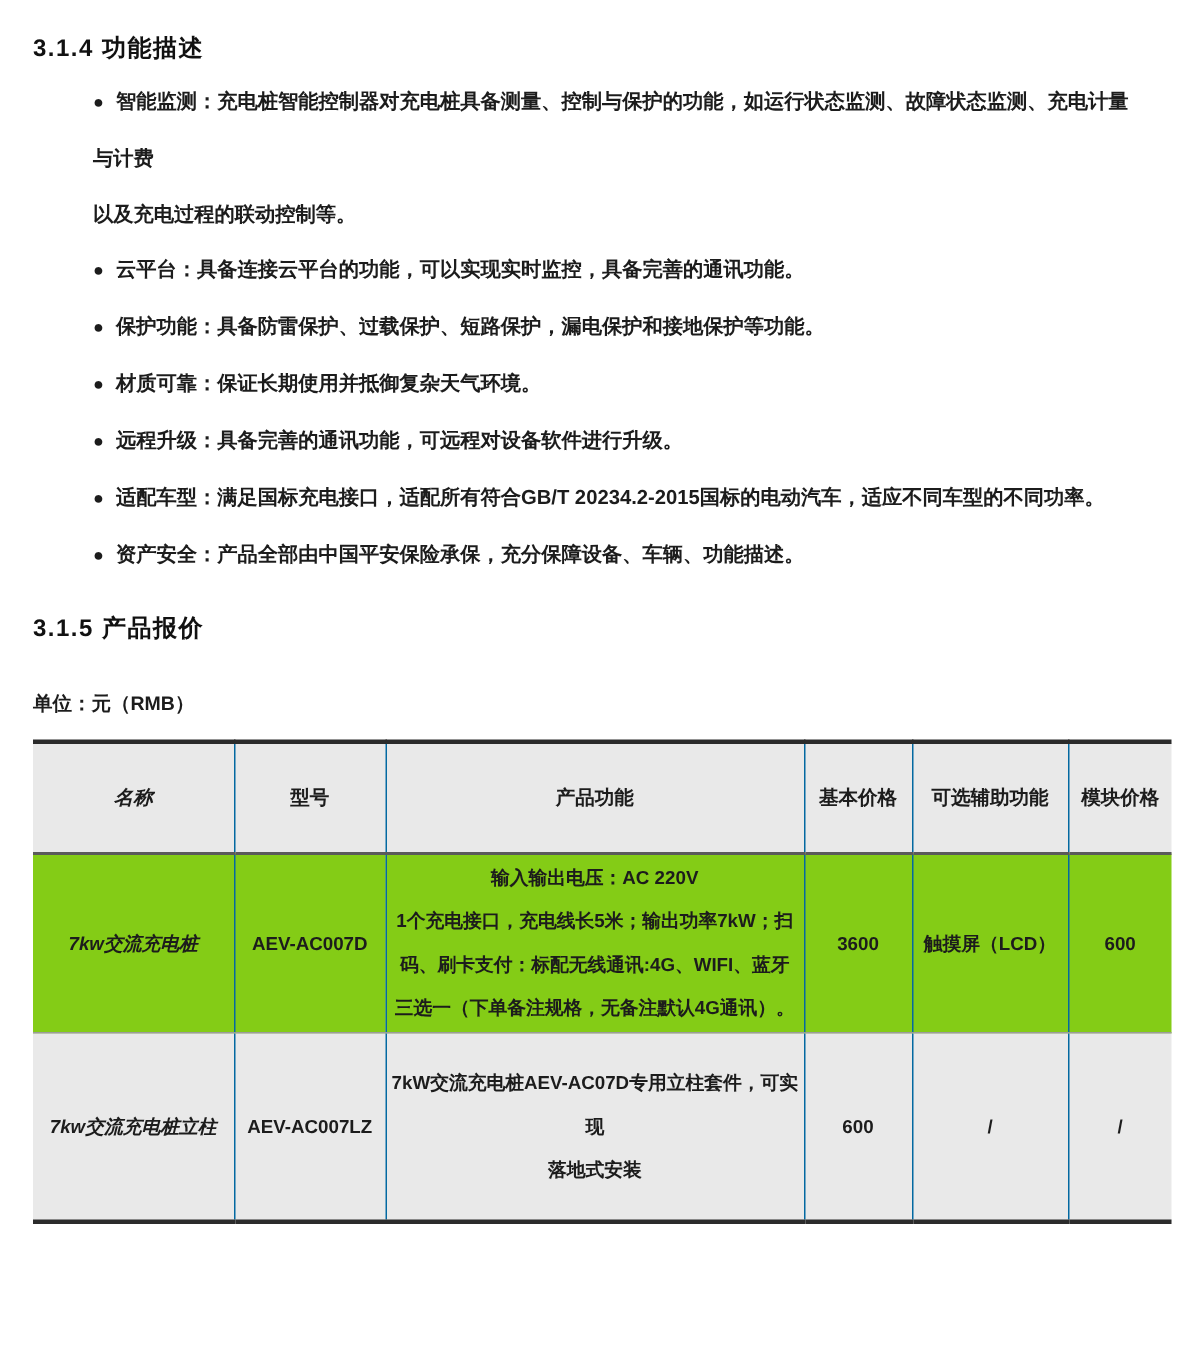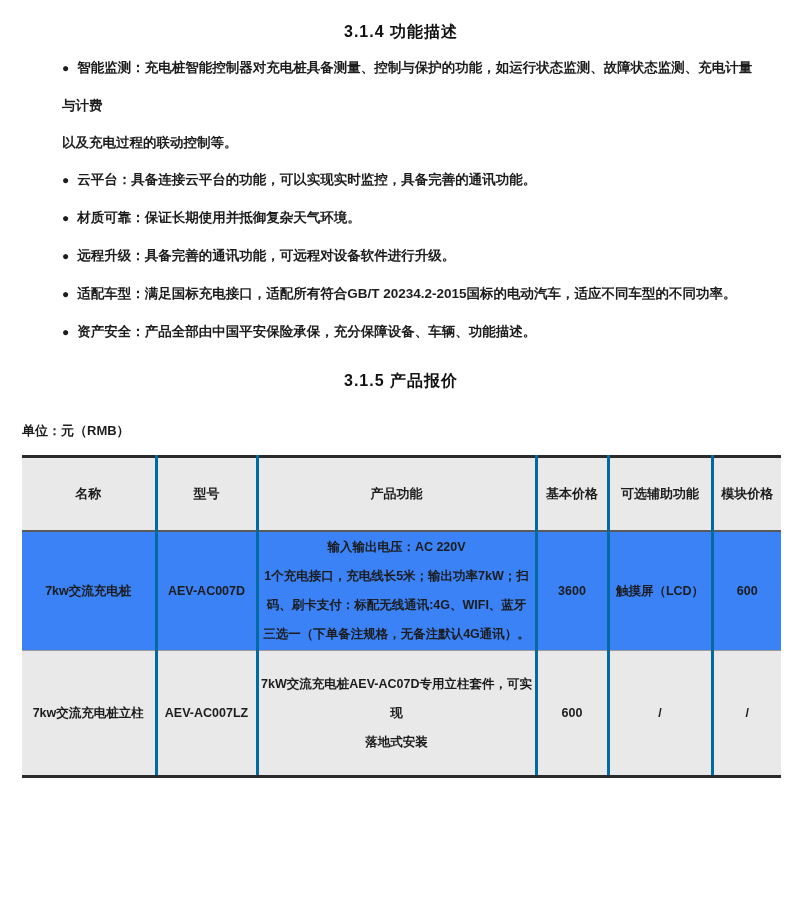--- a/index.html
+++ b/index.html
@@ -12,21 +12,20 @@
     overflow: hidden;
   }
   .doc { padding: 22px 20px 0 22px; }
 
   .sec-heading {
     margin: 0;
     font-size: 16px;
     font-weight: 700;
     letter-spacing: 1px;
     color: #111111;
-    text-align: center;
   }
 
   .bullets {
     margin: 6px 0 0 40px;
     width: 700px;
     font-size: 13.5px;
     font-weight: 600;
     line-height: 37px;
   }
   .bullet { margin: 0; }
@@ -47,53 +46,54 @@
 
   table.pricing {
     margin-top: 15px;
     width: 759px;
     border-collapse: collapse;
     table-layout: fixed;
     border-top: 3px solid #2b2b2b;
     font-size: 12.5px;
   }
   table.pricing th, table.pricing td {
-    border-left: 3px solid #0369a1;
+    border-left: 1px solid #0369a1;
     text-align: center;
     vertical-align: middle;
     padding: 0;
     font-weight: 600;
   }
-  table.pricing th:first-child, table.pricing td:first-child { border-left: none; }
+  table.pricing th:first-child, table.pricing td:first-child { border-left: none; font-style: italic; }
   table.pricing thead th {
     height: 72px;
     background: #e9e9e9;
     border-bottom: 2px solid #5a5a5a;
     font-size: 13px;
   }
-  table.pricing tbody tr.r1 td { height: 118px; border-bottom: 1px solid #9b9b9b; background: #3b82f6; }
+  table.pricing tbody tr.r1 td { height: 118px; border-bottom: 1px solid #9b9b9b; background: #84cc16; }
   table.pricing tbody tr.r2 td { height: 124px; border-bottom: 3px solid #2b2b2b; background: #e9e9e9; }
   td.fn {
     text-align: left;
     padding: 2px 6px 2px 8px;
     line-height: 29px;
     white-space: pre-line;
   }
 </style>
 </head>
 <body>
 
 <div class="doc">
 
   <h2 class="sec-heading">3.1.4 功能描述</h2>
 
   <div class="bullets">
     <p class="bullet"><span class="marker">●</span><span class="btext">智能监测：充电桩智能控制器对充电桩具备测量、控制与保护的功能，如运行状态监测、故障状态监测、充电计量与计费
 以及充电过程的联动控制等。</span></p>
     <p class="bullet"><span class="marker">●</span><span class="btext">云平台：具备连接云平台的功能，可以实现实时监控，具备完善的通讯功能。</span></p>
+    <p class="bullet"><span class="marker">●</span><span class="btext">保护功能：具备防雷保护、过载保护、短路保护，漏电保护和接地保护等功能。</span></p>
     <p class="bullet"><span class="marker">●</span><span class="btext">材质可靠：保证长期使用并抵御复杂天气环境。</span></p>
     <p class="bullet"><span class="marker">●</span><span class="btext">远程升级：具备完善的通讯功能，可远程对设备软件进行升级。</span></p>
     <p class="bullet"><span class="marker">●</span><span class="btext">适配车型：满足国标充电接口，适配所有符合GB/T 20234.2-2015国标的电动汽车，适应不同车型的不同功率。</span></p>
     <p class="bullet"><span class="marker">●</span><span class="btext">资产安全：产品全部由中国平安保险承保，充分保障设备、车辆、功能描述。</span></p>
   </div>
 
   <h2 class="sec-heading second">3.1.5 产品报价</h2>
 
   <div class="unit-label">单位：元（RMB）</div>
 

